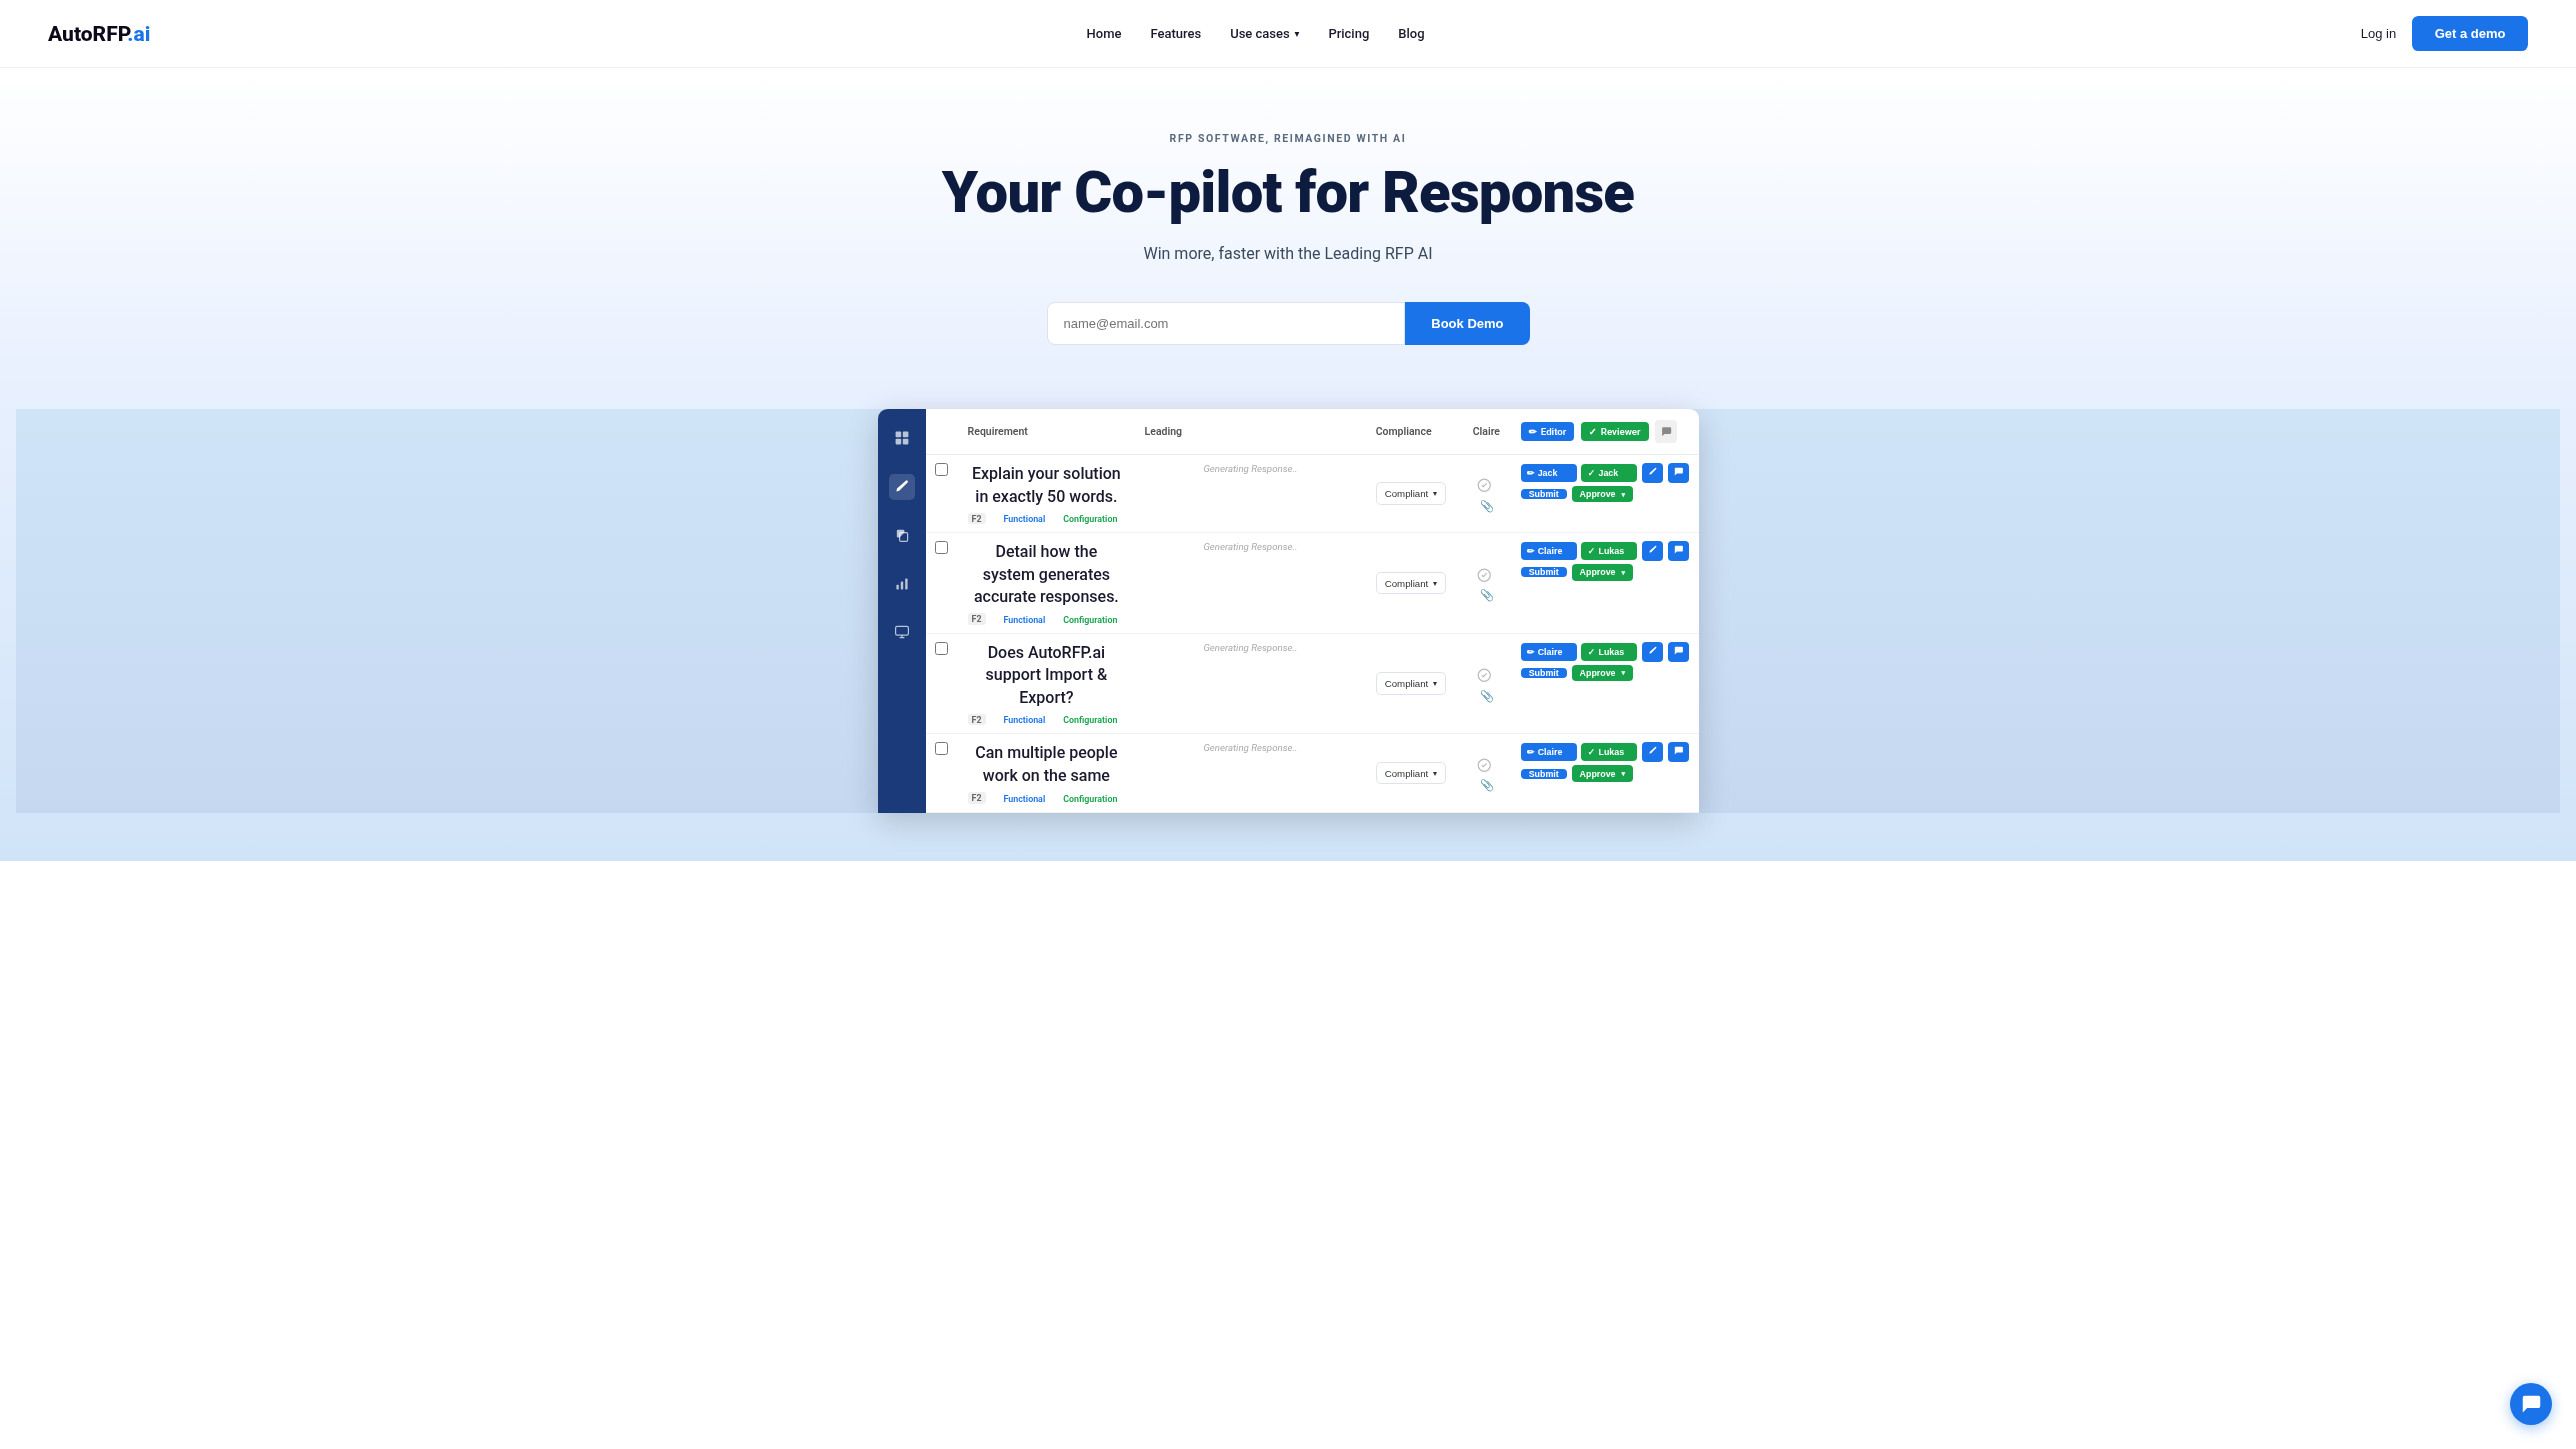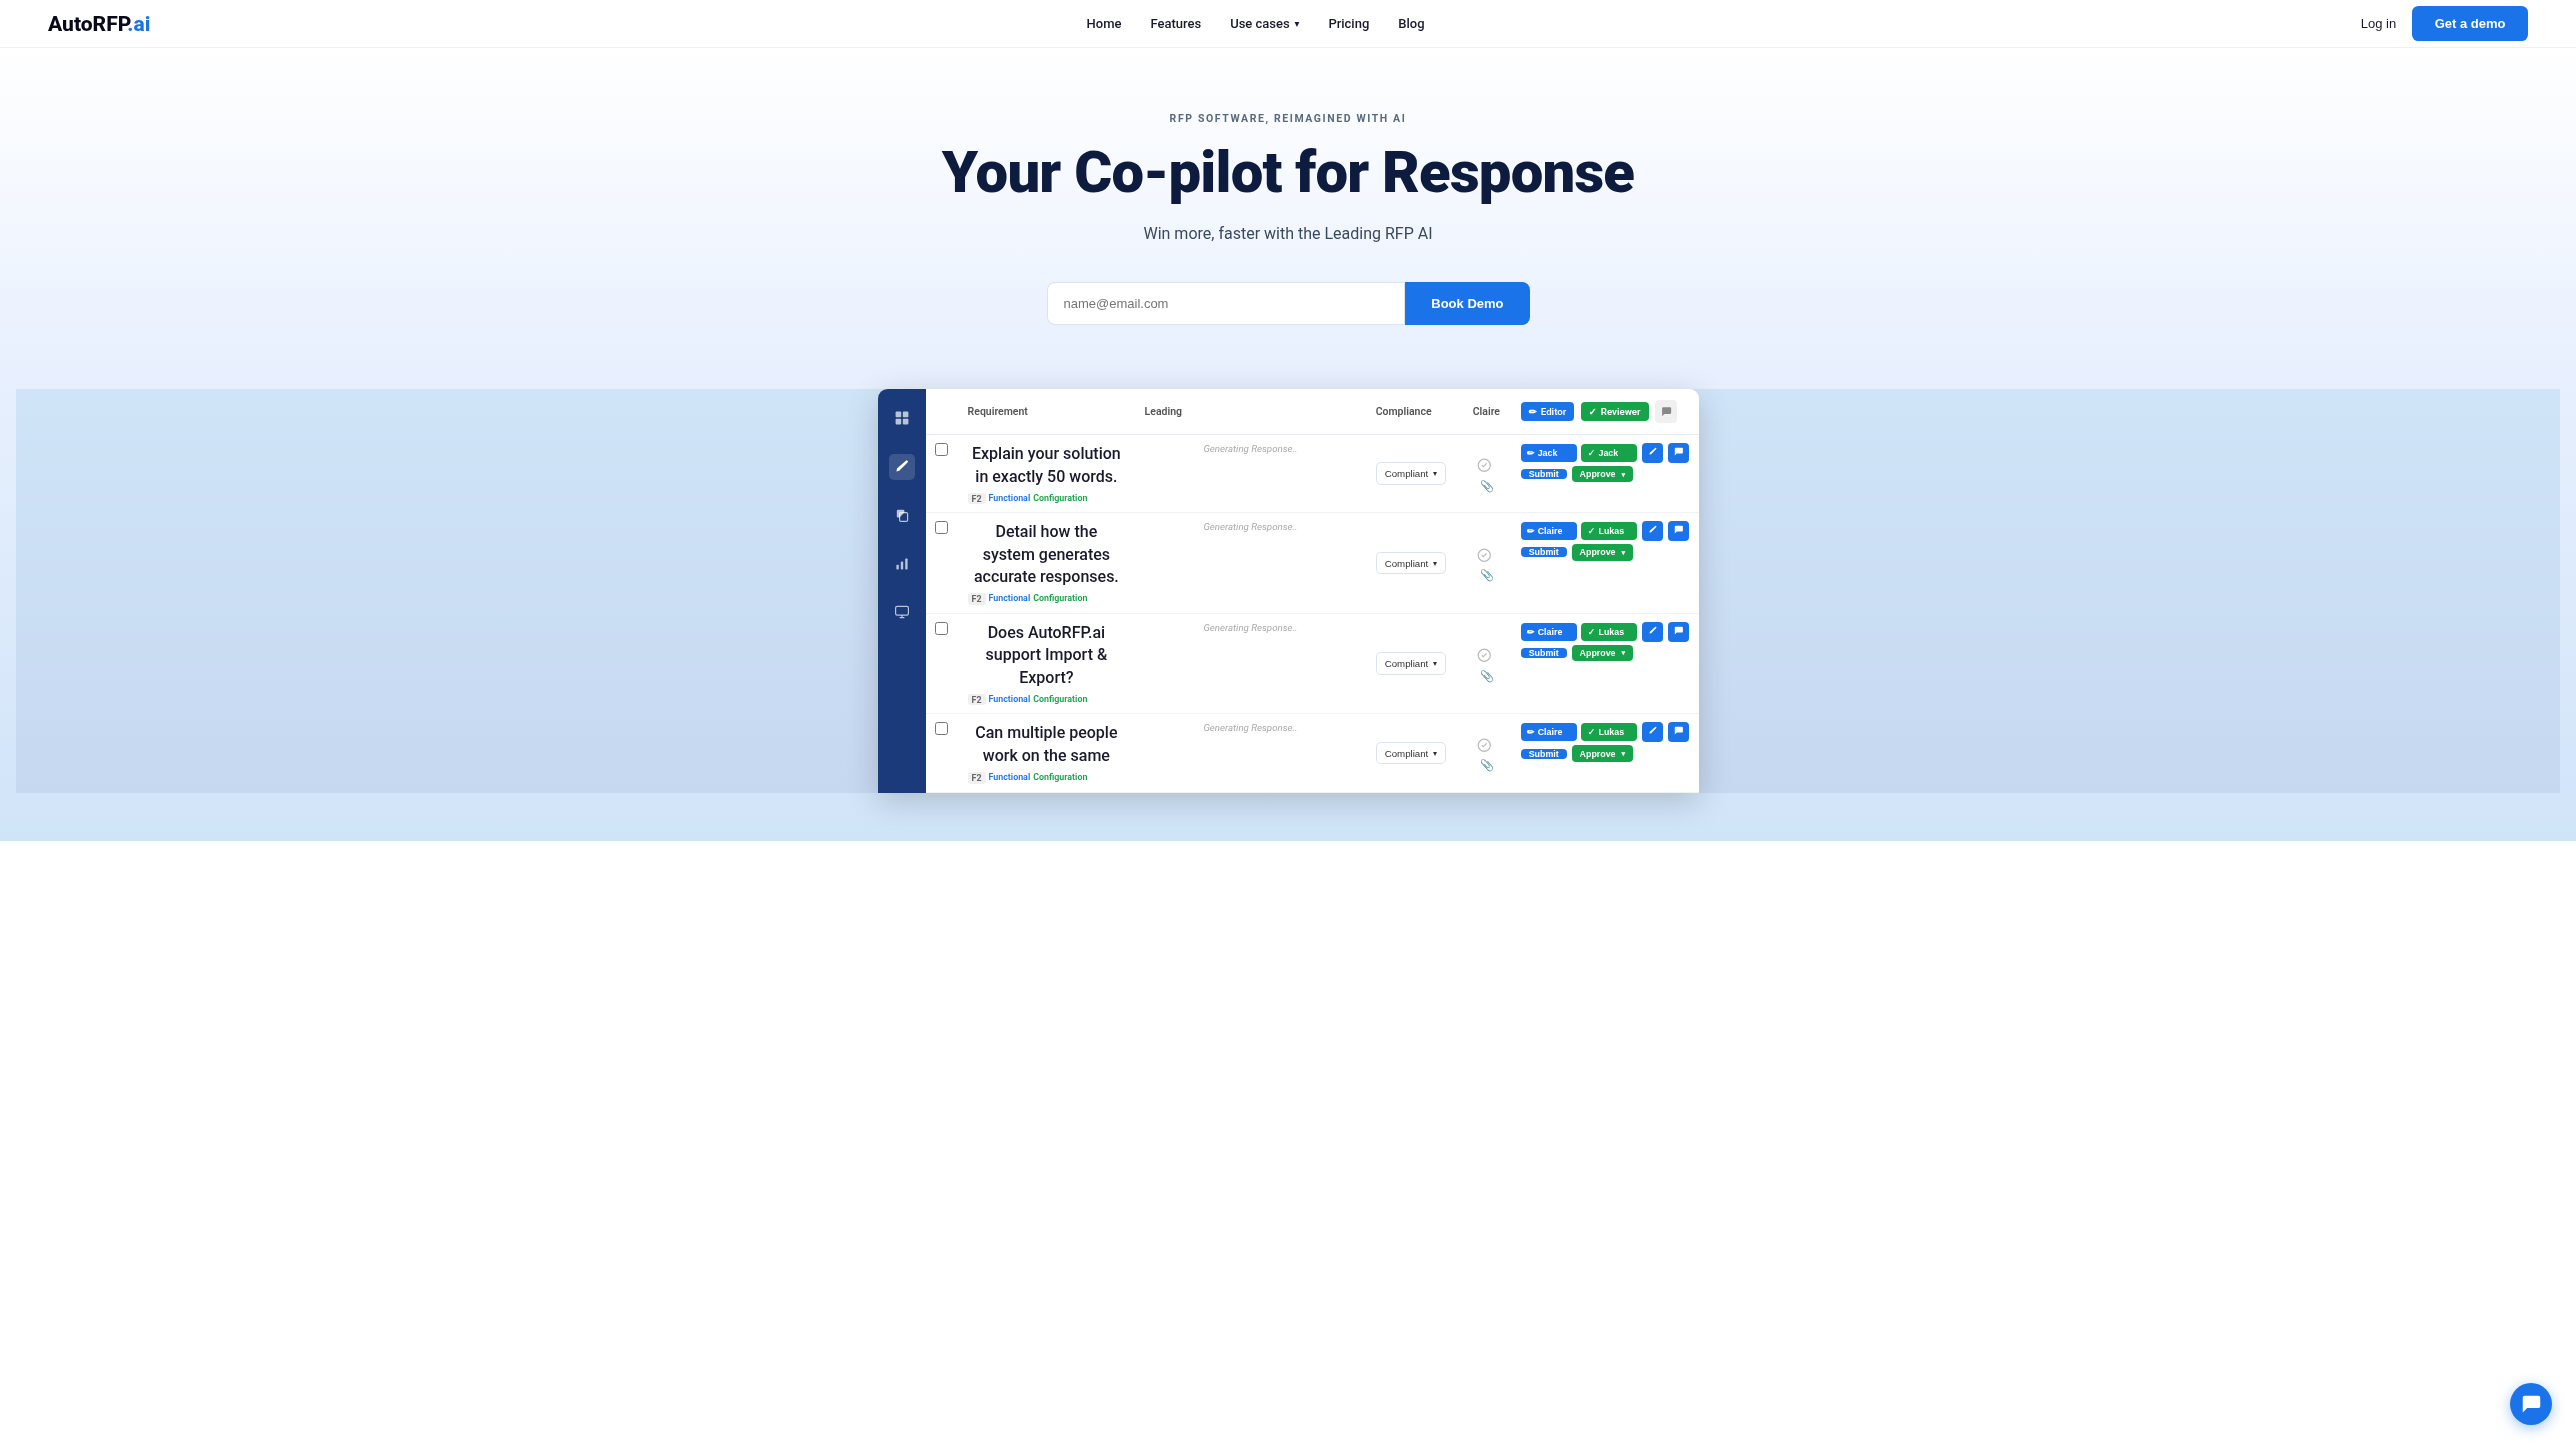--- a/index.html
+++ b/index.html
@@ -11,21 +11,21 @@
       font-size: 13px;
       overflow-x: hidden;
     }
 
     
     nav {
       display: flex;
       align-items: center;
       justify-content: space-between;
       padding: 0 48px;
-      height: 48px;
+      height: 68px;
       background: #fff;
       border-bottom: 0.8px solid #f0f0f0;
       position: sticky;
       top: 0;
       z-index: 100;
     }
 
     .nav-links {
       display: flex;
       align-items: center;
@@ -231,22 +231,22 @@
     .requirement-text {
       font-size: 16px;
       color: #1a1a2e;
       font-weight: 500;
       margin-bottom: 4.8px;
       line-height: 1.4;
     }
 
     .req-tags {
       display: flex;
-      gap: 3px;
-      align-items: flex-start;
+      gap: 18px;
+      align-items: flex-end;
       flex-wrap: wrap;
     }
 
     .tag-f2 {
       font-size: 8.9px;
       font-weight: 700;
       color: #666;
       background: #f0f0f0;
       padding: 0.8px 4px;
       border-radius: 2.4px;

